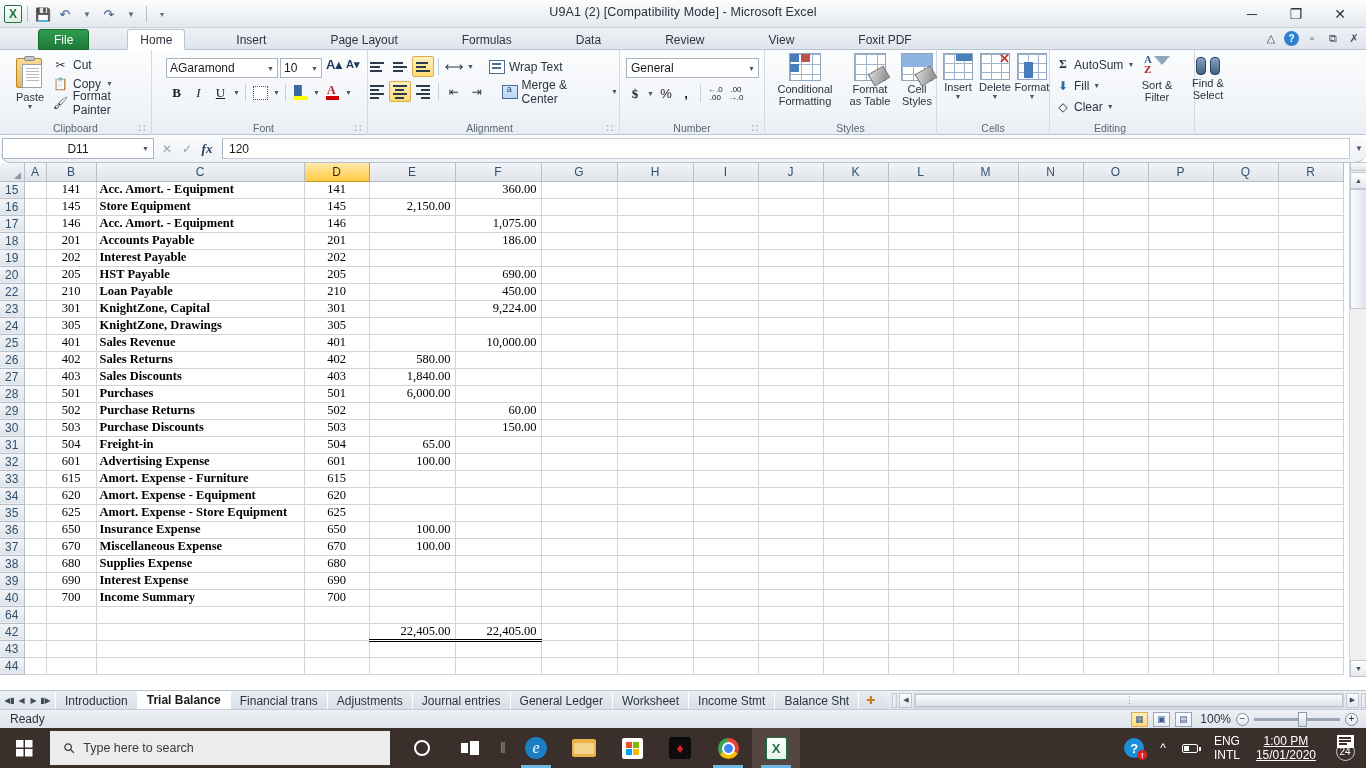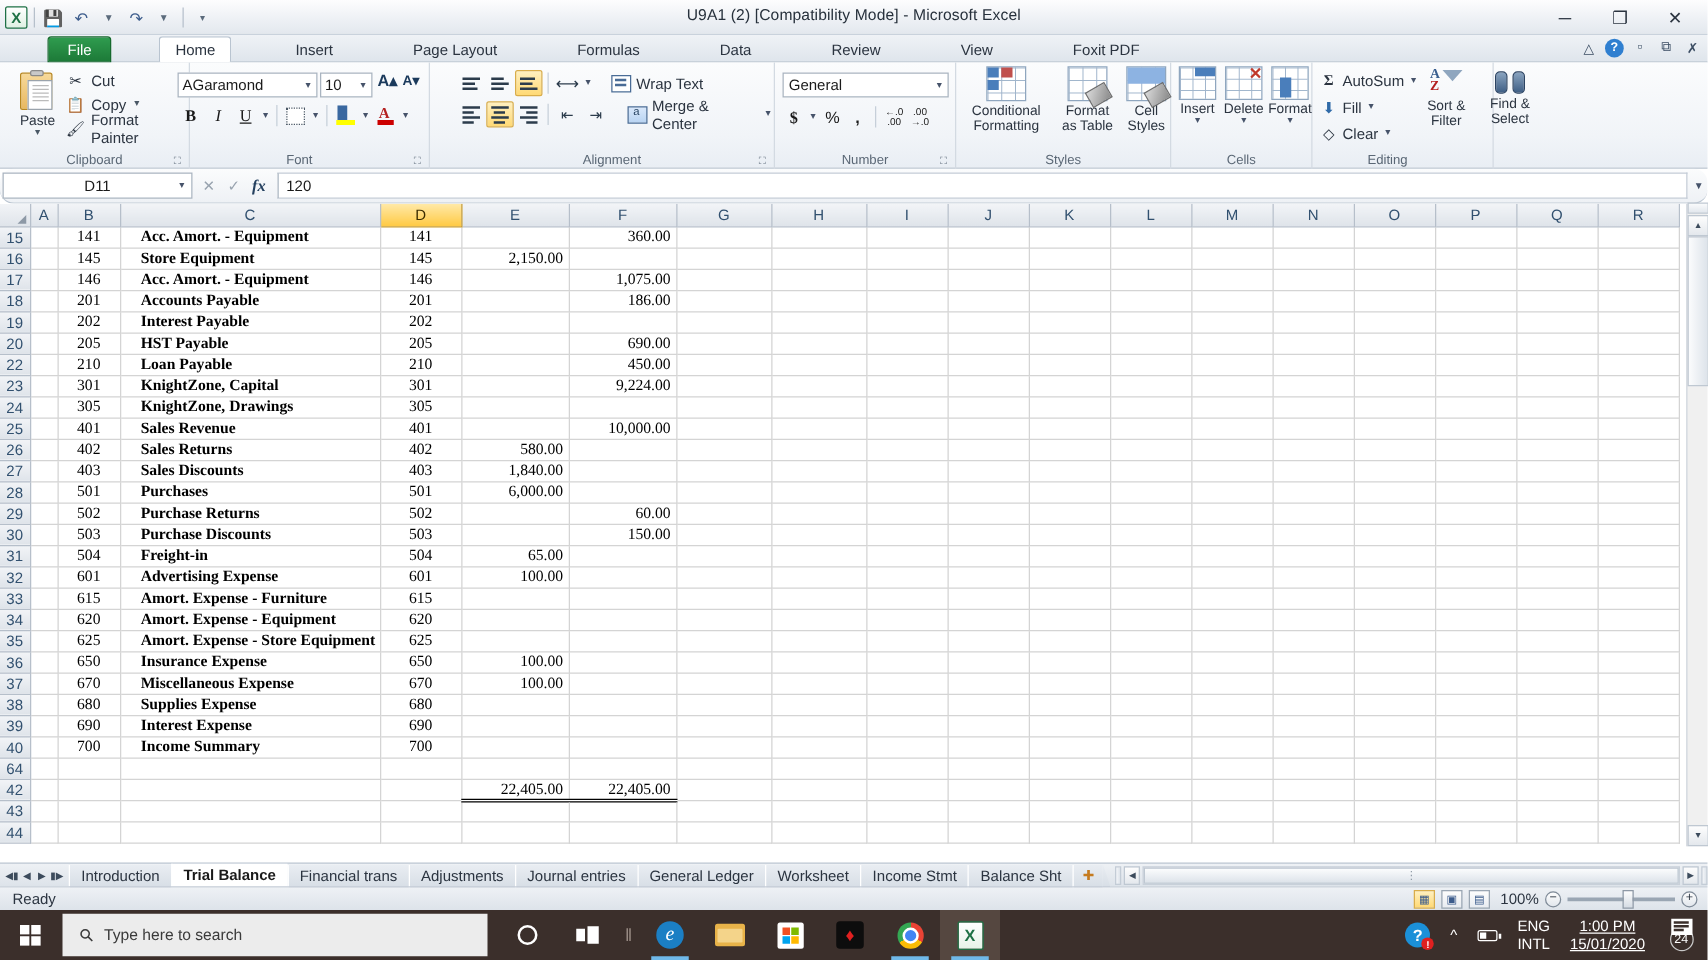--- a/index.html
+++ b/index.html
@@ -112,21 +112,21 @@
     background:#bbb;
   }
   .paste-btn .plabel{ margin-top:1px; }
   .paste-btn .caret{ font-size:7px; color:#4a5866; line-height:7px;}
   .clip-items{ position:absolute; left:52px; top:5px; }
   .clip-item{ display:flex; align-items:center; height:19px; font-size:12px; color:#2b3440; gap:4px;}
   .clip-item .ic{ width:17px;height:16px;display:flex;align-items:center;justify-content:center;font-size:12px;}
   .clip-item .cc{ font-size:7px;color:#4a5866;margin-left:1px;}
 
   
-  #g-font{ left:136px; width:208px; }
+  #g-font{ left:160px; width:208px; }
   .fontname{
     position:absolute; left:6px; top:8px; width:112px; height:20px;
     background:#fff; border:1px solid #a9b4c0; font-size:12px; color:#1a1a1a;
     padding:2px 14px 0 3px;
   }
   .fontsize{
     position:absolute; left:120px; top:8px; width:42px; height:20px;
     background:#fff; border:1px solid #a9b4c0; font-size:12px; color:#1a1a1a;
     padding:2px 14px 0 3px;
   }
@@ -288,21 +288,21 @@
     font-family:"Liberation Sans",sans-serif;
   }
   td.cell{
     height:17px; border-right:1px solid #d4d4d4; border-bottom:1px solid #d4d4d4;
     font-family:"Liberation Serif", serif; font-size:12.5px; color:#000;
     overflow:hidden; white-space:nowrap;
   }
   td.cell.bold{ font-weight:bold; }
   td.cell.ctr{ text-align:center; }
   td.cell.right{ text-align:right; padding-right:4px; }
-  td.cell.left{ text-align:left; padding-left:16px; }
+  td.cell.left{ text-align:left; padding-left:3px; }
   td.cell.topline{ border-top:1px solid #000; }
   td.cell.dblbottom{ border-bottom:3px double #000; }
 
   
   .vscroll{
     position:absolute; right:0; top:163px; width:17px; height:514px;
     background:#f0f0f0; border-left:1px solid #cfd6de;
   }
   .vscroll .arrow{
     width:17px;height:17px;background:linear-gradient(#fdfdfd,#e4e8ed);

